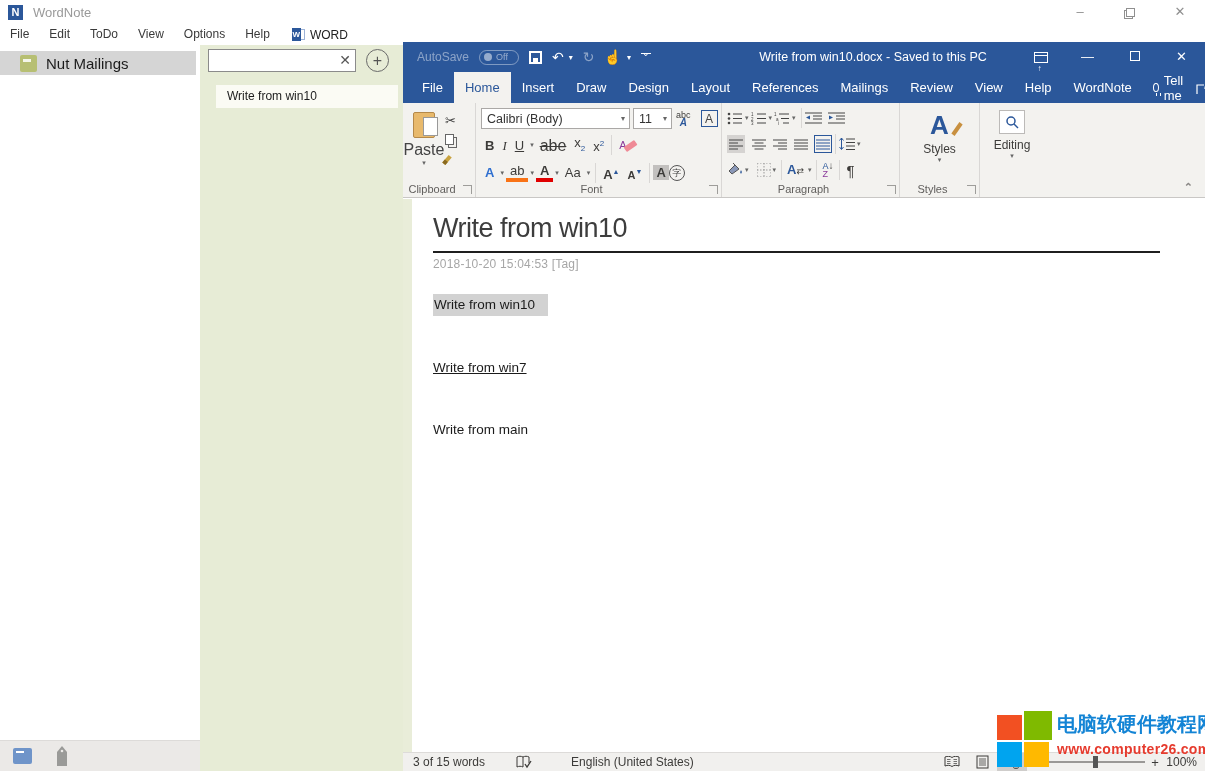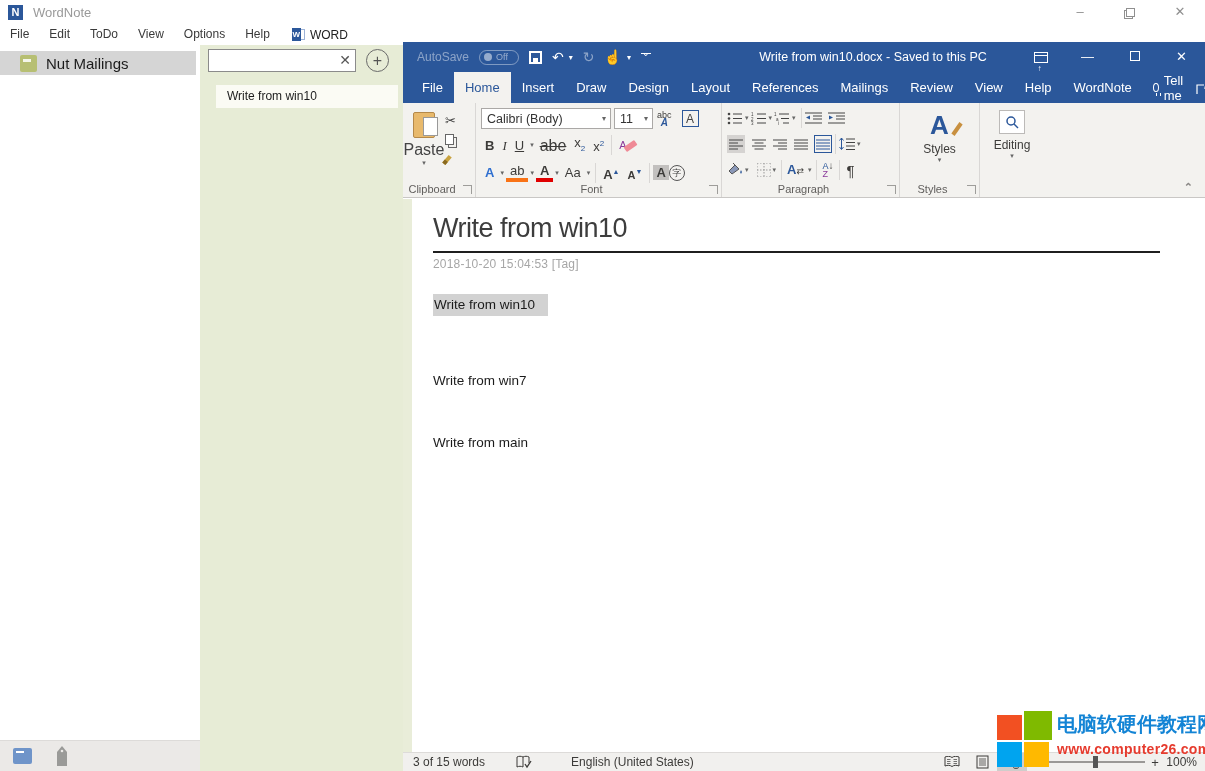--- a/index.html
+++ b/index.html
@@ -81,21 +81,21 @@
   .paste-lbl { font-size:16px; margin-top:3px; }
   .mini-col { display:flex; flex-direction:column; gap:6px; padding-top:6px; }
   .mini { font-size:13px; color:#444; line-height:14px; }
   .copy-ico { display:inline-block; width:9px; height:11px; border:1px solid #666; background:#fff; box-shadow:3px 3px 0 -1px #f3f2ef, 3px 3px 0 0 #666; }
   .brush-ico { display:inline-block; width:4px; height:10px; background:#c8a23f; transform:rotate(40deg); border-bottom:4px solid #8a6a20; }
 
   .g-font { width:246px; }
   .frow { display:flex; align-items:center; padding-left:5px; margin-bottom:4px; }
   .combo { background:#fff; border:1px solid #aaa8a6; height:21px; display:flex; align-items:center; font-size:12.5px; color:#333; padding-left:5px; }
   .combo .cb-caret { margin-left:auto; font-size:8px; color:#666; padding:0 4px; }
-  .fname { width:130px; }
+  .fname { width:149px; }
   .fsize { width:39px; margin-left:3px; }
   .rbtn { padding:2px 4px; font-size:13px; color:#3c3b39; line-height:15px; white-space:nowrap; }
   .rcaret { font-size:7px; color:#666; padding:0 2px; }
   .sep-v { width:1px; height:20px; background:#d9d7d5; margin:0 3px; }
   .phonetic { font-size:9px; line-height:8px; text-align:center; }
   .phonetic .it { color:#2b579a; font-style:italic; font-weight:bold; font-size:10px; }
   .charborder { width:17px; height:17px; border:1px solid #2b579a; text-align:center; line-height:16px; font-size:12px; margin-left:6px; }
   .ul-yellow { display:inline-block; border-bottom:4px solid #f97316; line-height:11px; }
   .ul-red { display:inline-block; border-bottom:4px solid #e00000; line-height:11px; font-weight:bold; }
   .fx-a { color:#2e6fd0; font-weight:bold; }
@@ -119,21 +119,21 @@
   .edit-box { width:26px; height:24px; border:1px solid #bcbab8; background:#fff; margin:2px auto 0; display:flex; align-items:center; justify-content:center; }
   .collapse-chev { position:absolute; right:12px; bottom:3px; color:#8a8886; font-size:11px; font-weight:bold; }
   .ribbon-fill { flex:1; position:relative; border-right:none; }
 
   .doc { position:absolute; left:0; top:157px; width:802px; bottom:19px; background:#e9edd9; }
   .page { position:absolute; left:9px; top:0; right:0; bottom:0; background:#fff; padding:14px 0 0 21px; }
   .doc-h1 { font-size:27px; font-weight:400; color:#3d3d3d; letter-spacing:-.5px; width:727px; padding-bottom:7px; border-bottom:2px solid #1f1f1f; }
   .doc-ts { margin-top:4px; font-size:12px; color:#a6a6a6; letter-spacing:.2px; }
   .doc-sel { display:inline-block; margin-top:23px; background:#d2d2d2; color:#1b1b1b; font-size:13.5px; padding:3px 13px 4px 1px; }
   .doc-p { font-size:13.5px; color:#1b1b1b; }
-  .p1 { margin-top:57px; }
+  .p1 { margin-top:44px;text-decoration:underline; }
   .p2 { margin-top:47px; }
 
   .w-status { position:absolute; left:0; bottom:0; width:802px; height:19px; background:#f1f0ee; border-top:1px solid #dddbd9; display:flex; align-items:center; font-size:12px; color:#3c3b39; }
   .ws-left { display:flex; align-items:center; gap:9px; }
   .ws-words { padding-left:10px; }
   .ws-proof { margin-left:22px; }
   .ws-lang { margin-left:30px; }
   .ws-right { margin-left:auto; display:flex; align-items:center; }
   .view-btn { width:30px; height:19px; display:flex; align-items:center; justify-content:center; }
   .view-btn.sel { background:#cfcdcb; }

